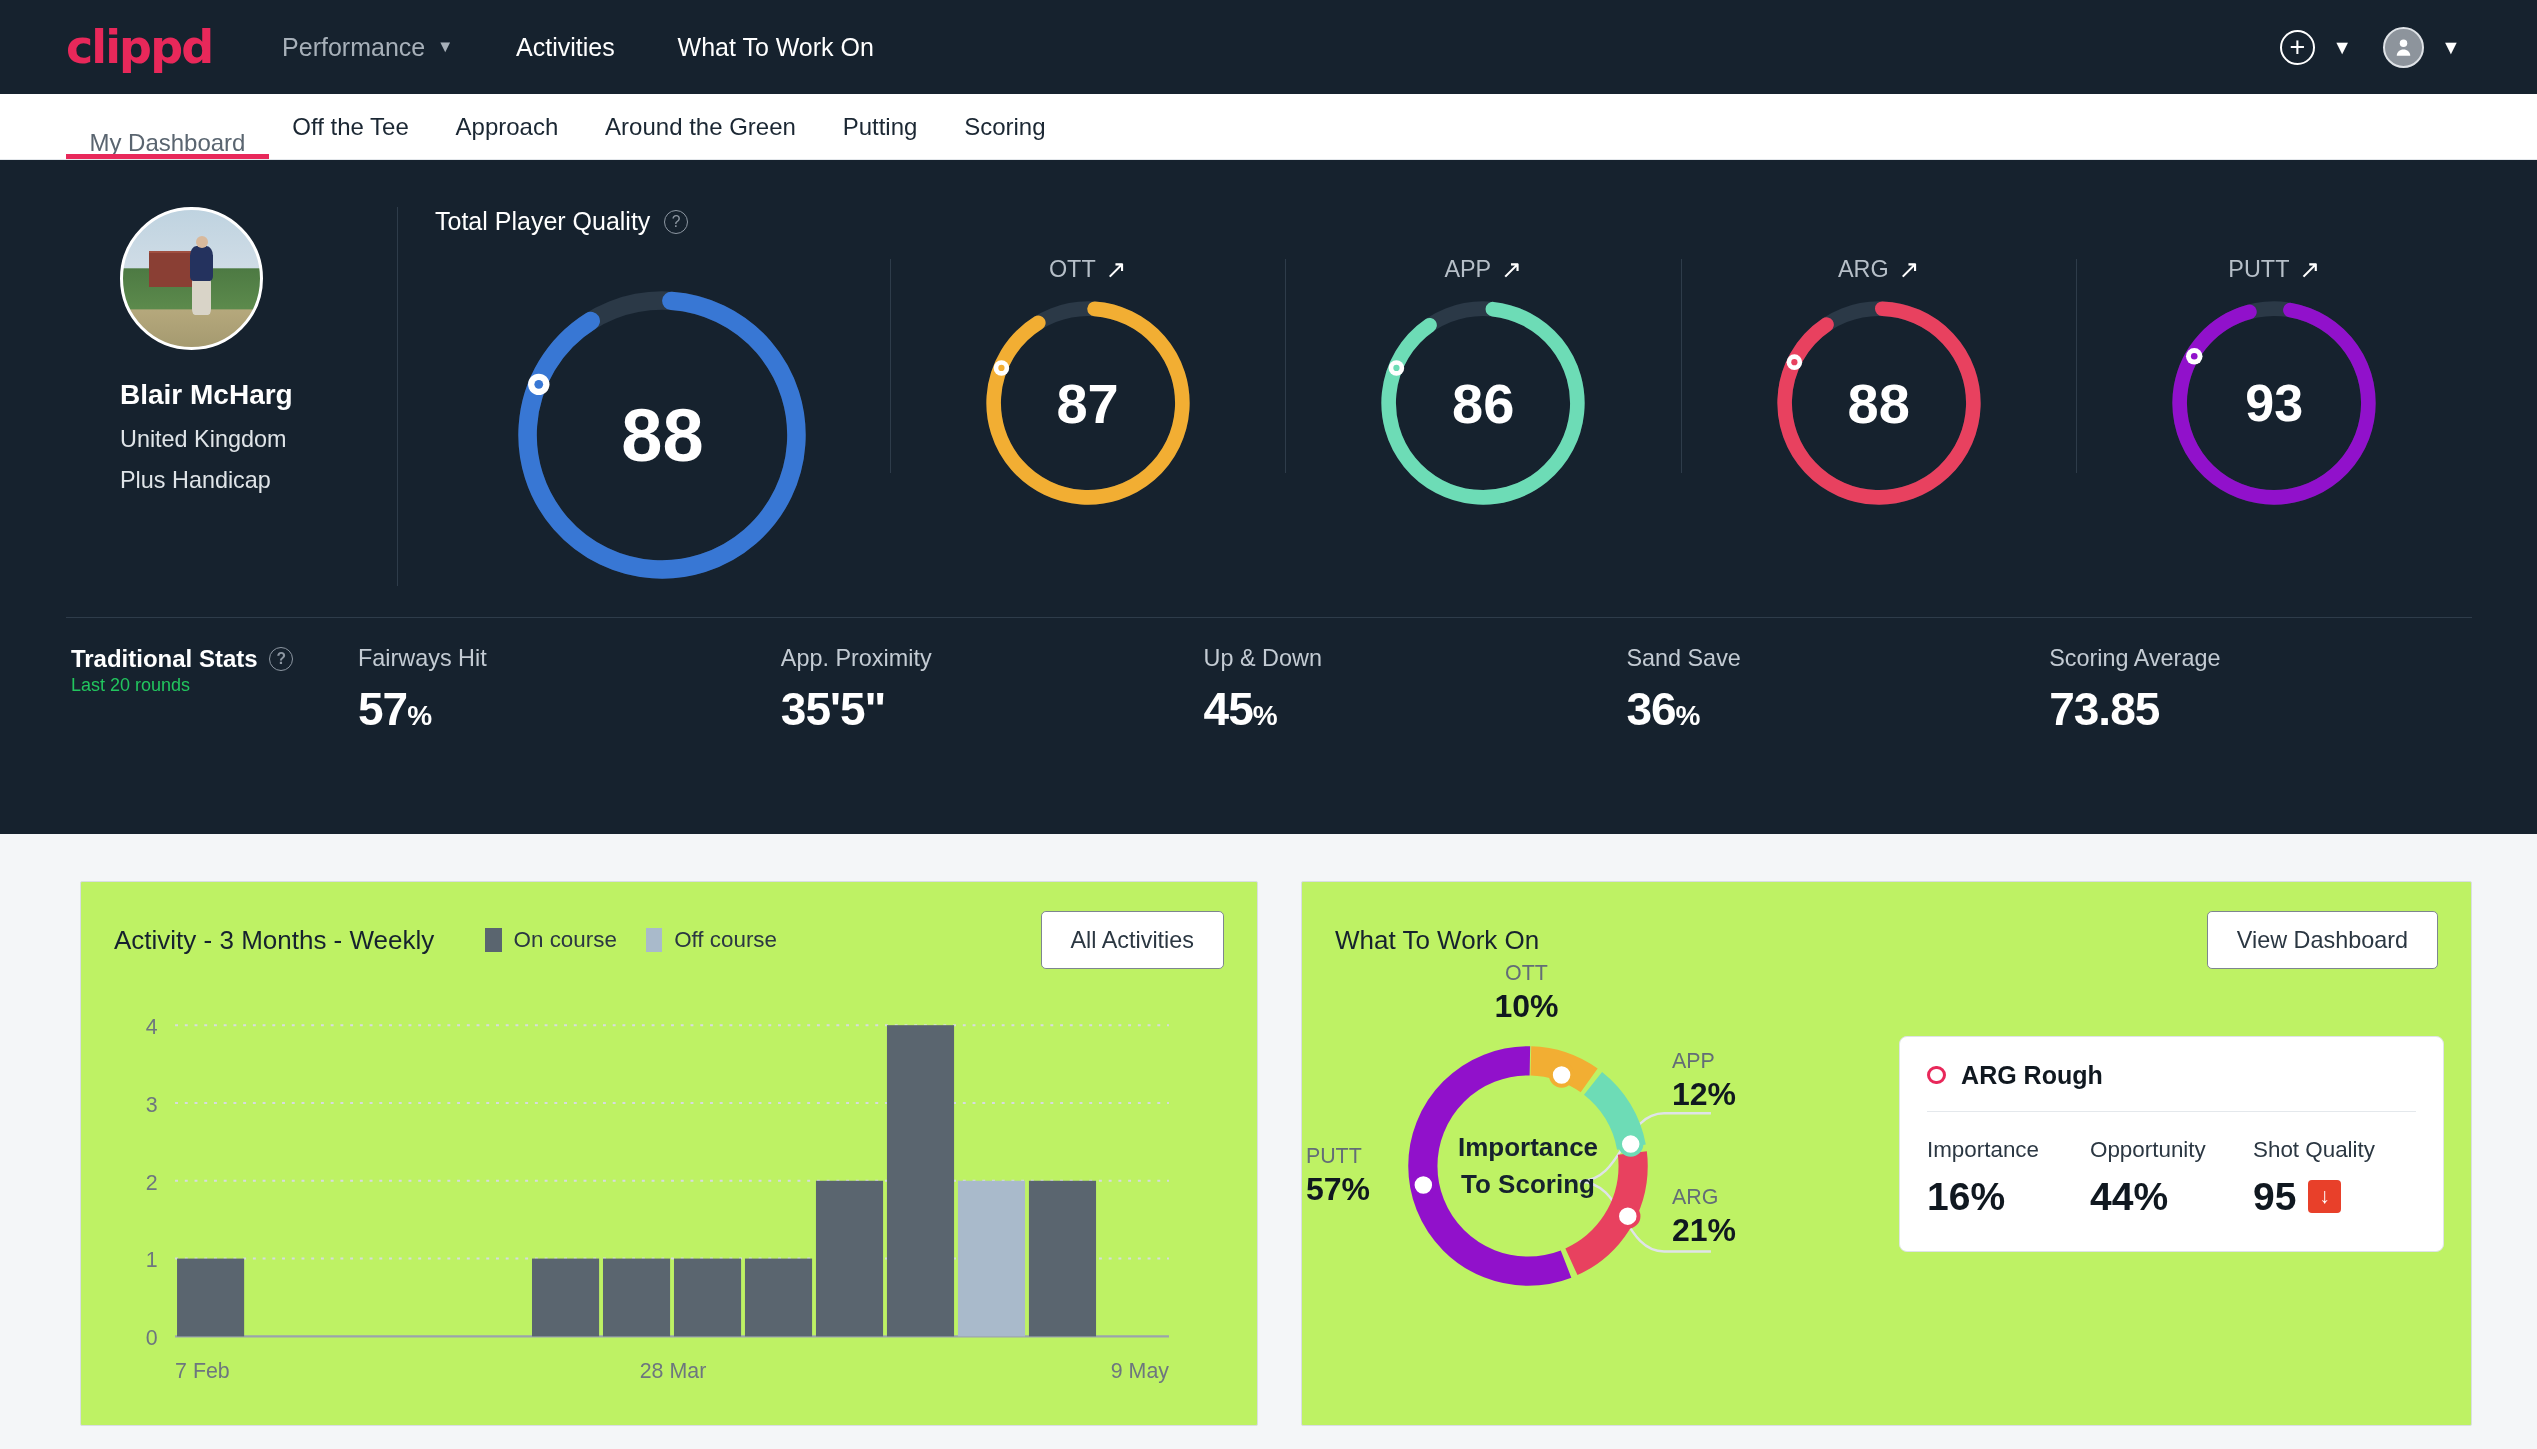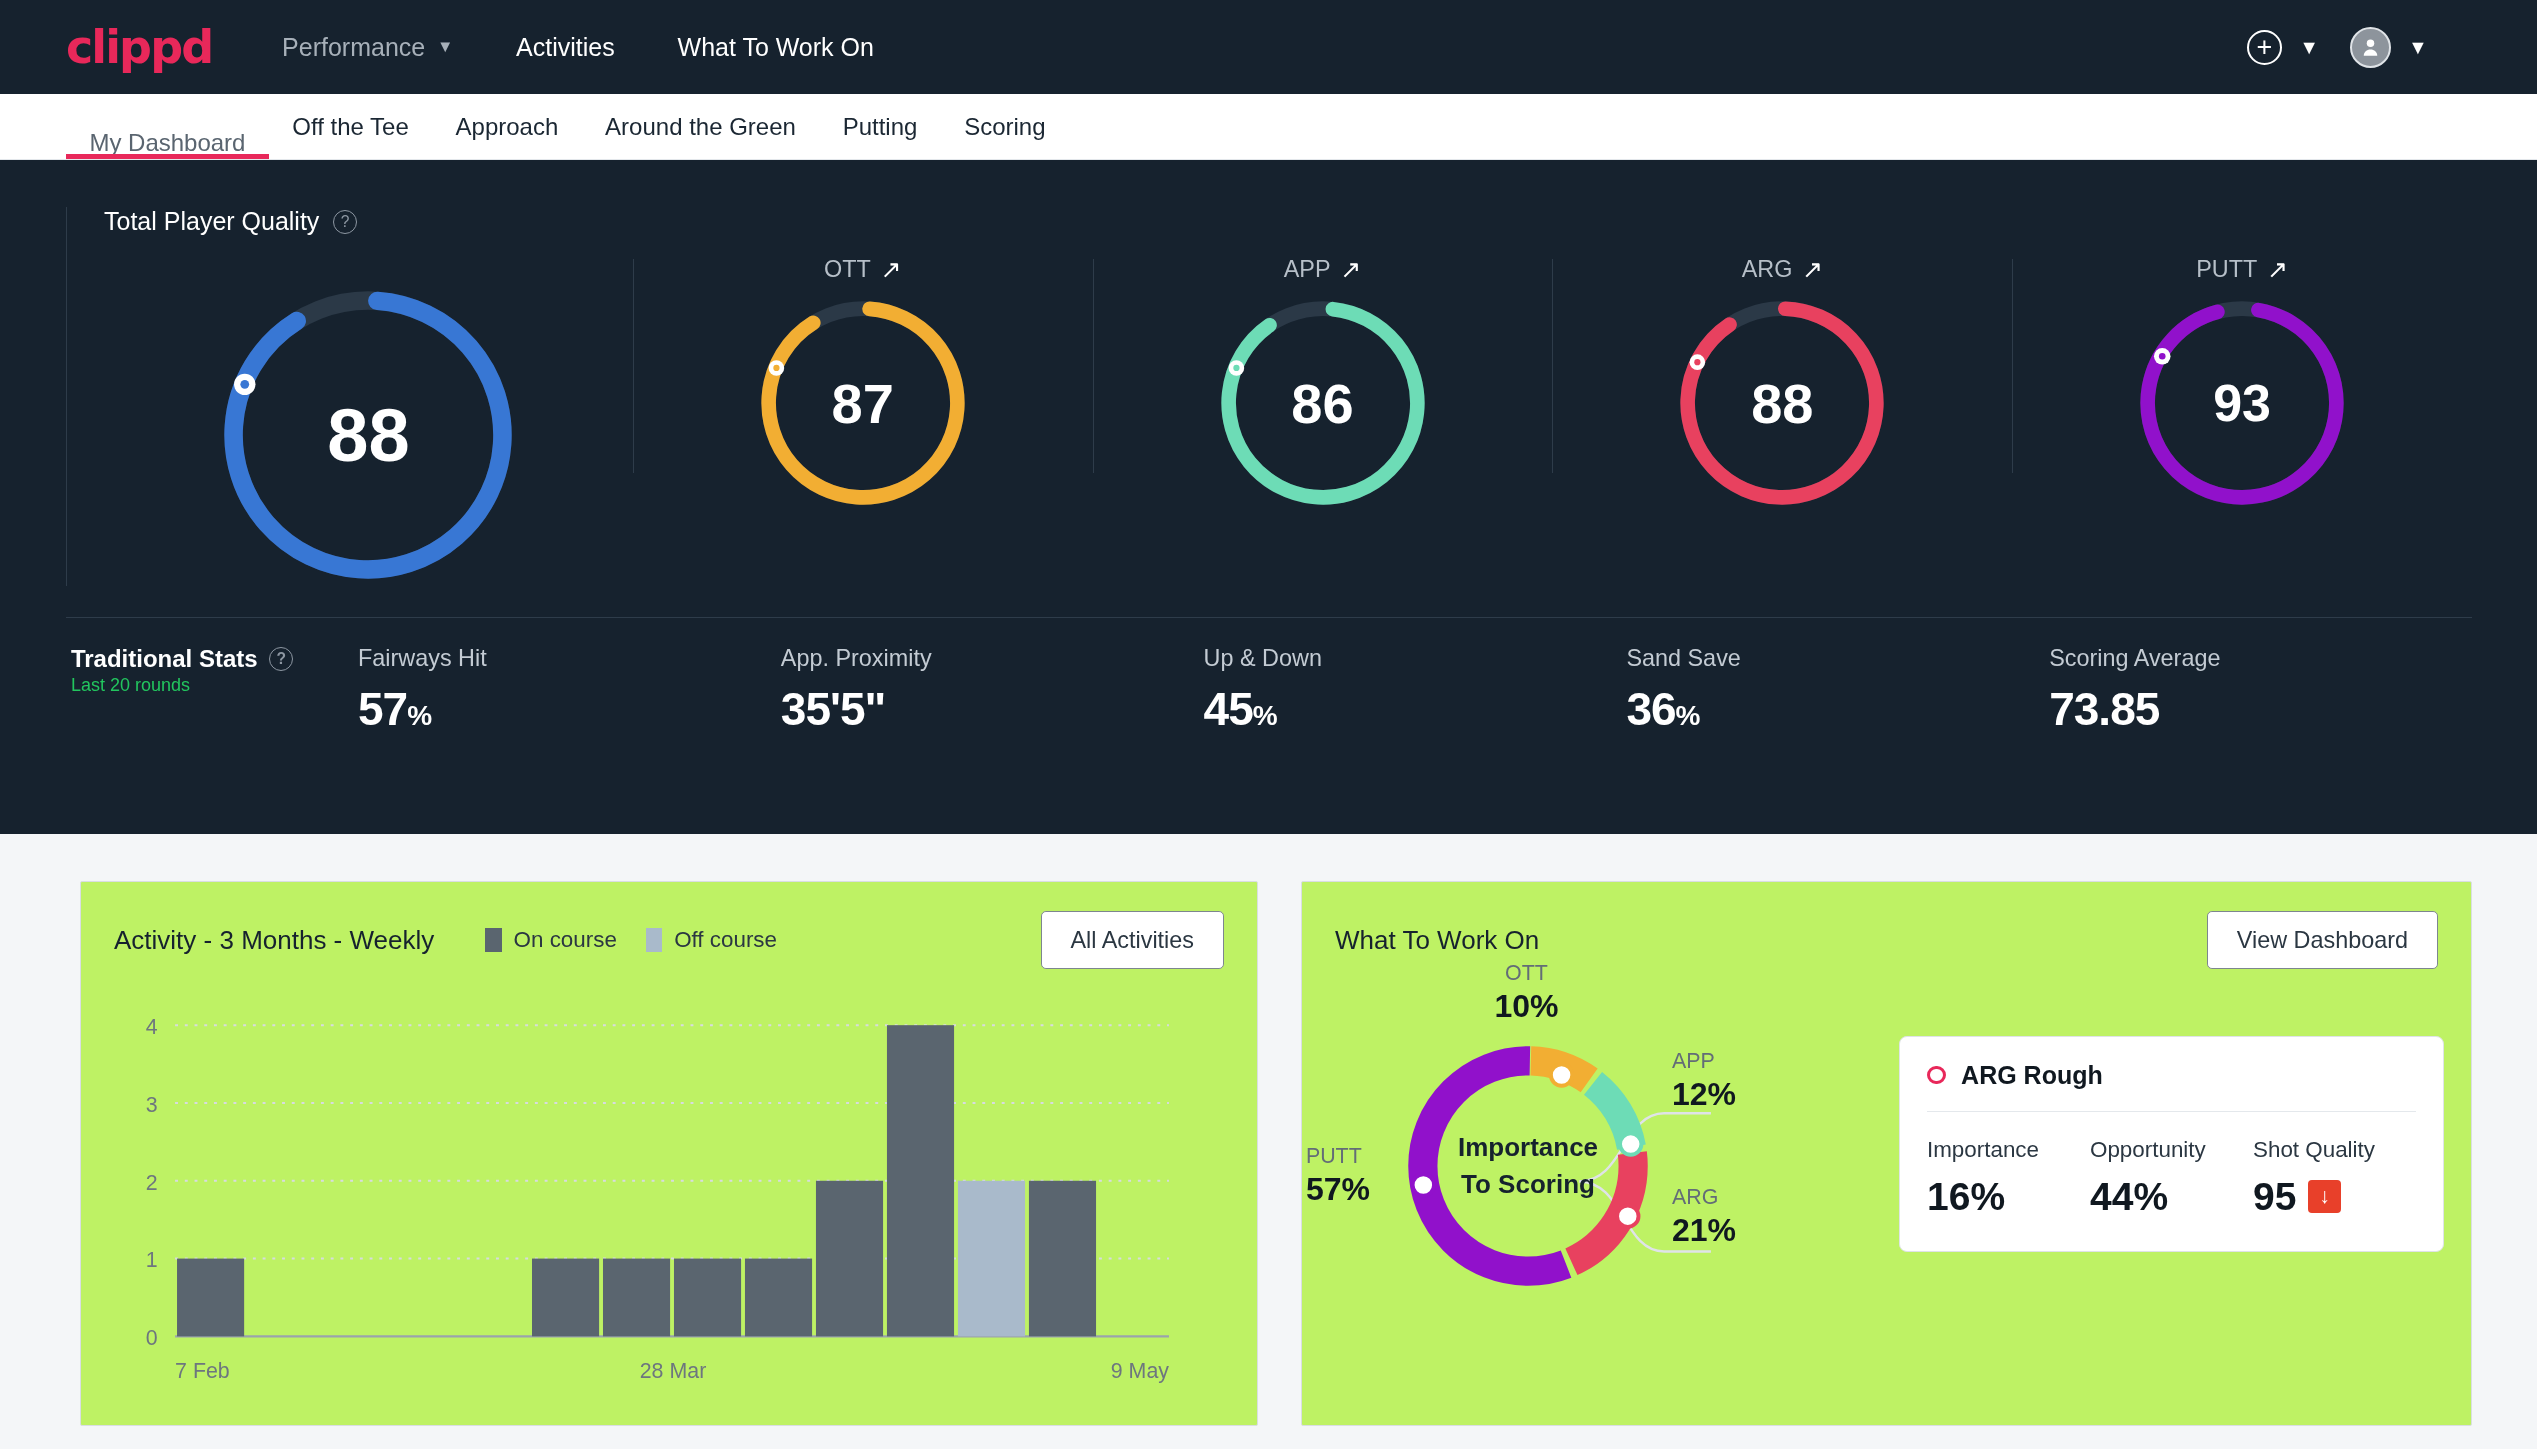--- a/index.html
+++ b/index.html
@@ -7,21 +7,21 @@
     width: 2538px; height: 1450px;
     background: #f4f6f8;
     font-family: "Liberation Sans", sans-serif;
     overflow: hidden;
   }
 
   
   #topnav {
     height: 94px; background: #16222e;
     display: flex; align-items: center;
-    padding: 0 89px 0 66px;
+    padding: 0 56px 0 66px;
   }
   .logo {
     font-size: 46px; font-weight: bold; color: #e8285a;
     letter-spacing: -1.9px; font-family: "DejaVu Sans", sans-serif;
     margin-right: 66px;
   }
   .topnav-links { display: flex; align-items: center; gap: 55px; }
   .topnav-link {
     font-size: 25px; color: #ffffff; cursor: pointer;
     display: flex; align-items: center; gap: 11.7px;
@@ -233,20 +233,31 @@
       <span>Putting</span>
     </div>
   <div class="tab">
       <span>Scoring</span>
     </div>
 </div>
 
 <div id="hero">
   <div class="hero-top">
 
+    <div class="profile">
+      <div class="avatar-img">
+        <div class="bldg"></div>
+        <div class="golfer-legs"></div>
+        <div class="golfer-body"></div>
+        <div class="golfer-head"></div>
+      </div>
+      <div class="pname">Blair McHarg</div>
+      <div class="pmeta">United Kingdom</div>
+      <div class="pmeta">Plus Handicap</div>
+    </div>
 
     <div class="gauges">
       <div class="tpq-head">
         <div class="tpq-title">Total Player Quality</div>
         <div class="help-ico">?</div>
       </div>
 
       <div class="gauge-row">
 
         <div class="gauge-cell" style="flex:1.15;">

